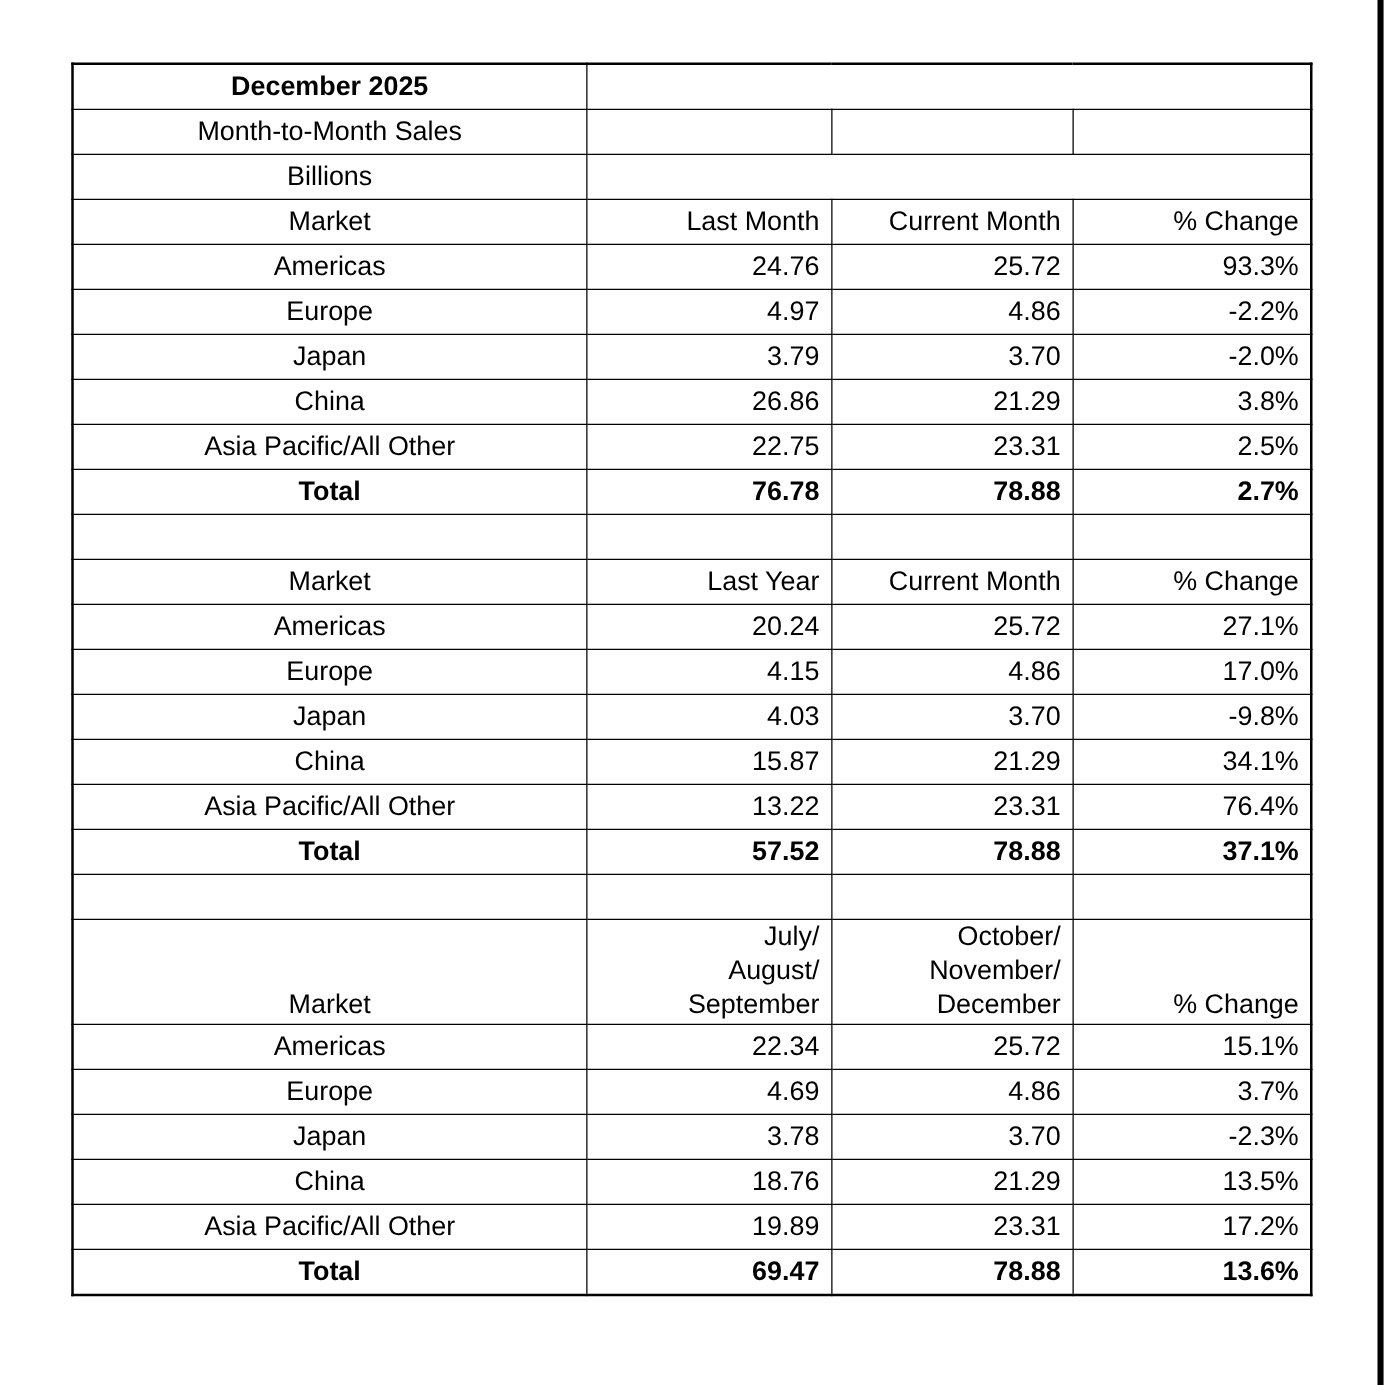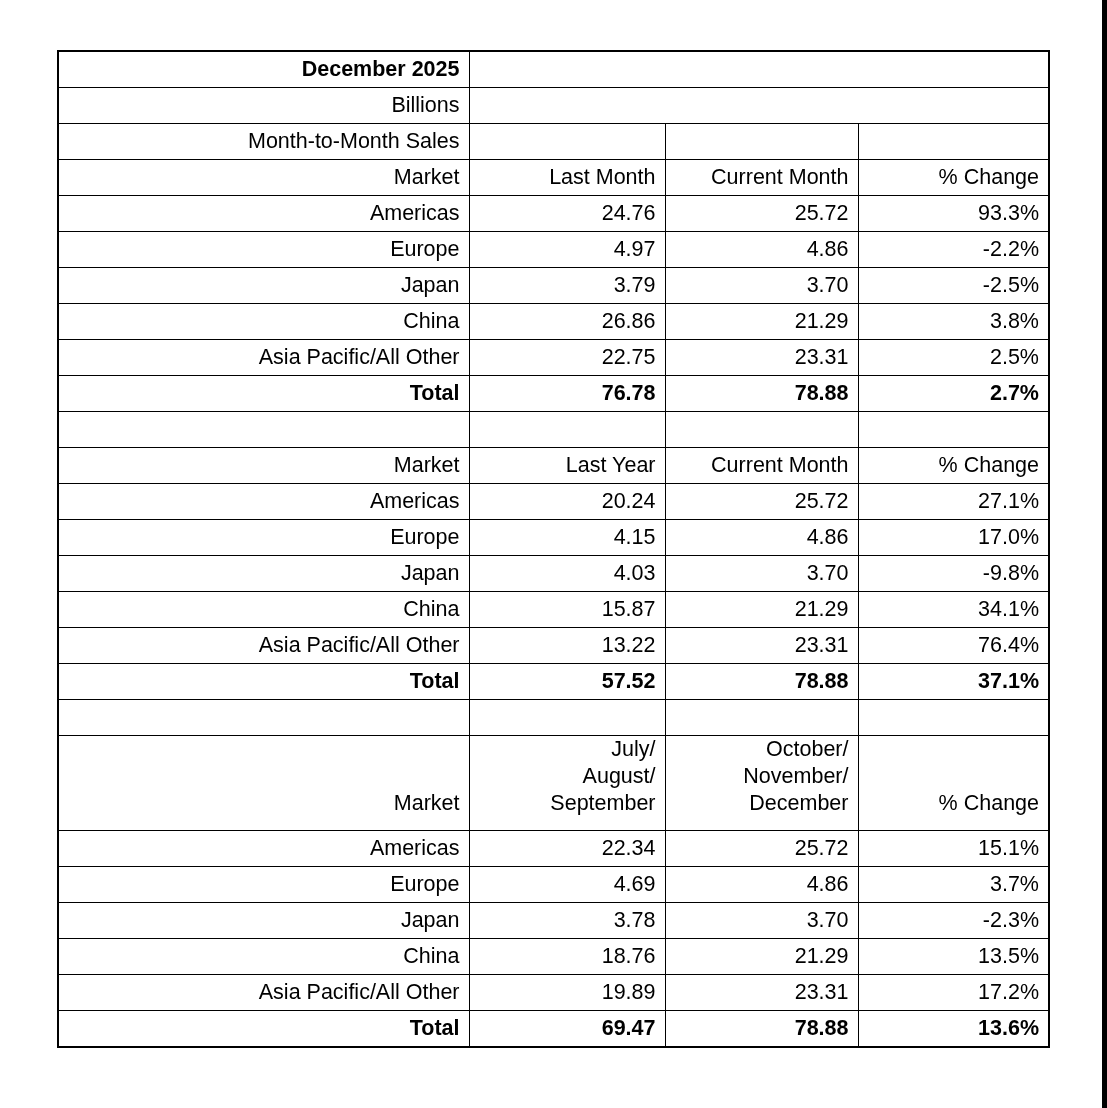--- a/index.html
+++ b/index.html
@@ -43,28 +43,28 @@
   table.sales { border: 2.5px solid #000000; }
   table.sales td {
     border: 1.5px solid #000000;
     height: 35px;
     padding: 0 9px;
     overflow: hidden;
     white-space: nowrap;
     vertical-align: middle;
     background: #ffffff;
   }
-  td.txt { text-align: right; }
+  td.txt { text-align: center; }
   td.num { text-align: right; }
   .bold { font-weight: bold; }
   tr.tall-header td {
     height: 80px;
     vertical-align: bottom;
     white-space: pre-line;
-    padding-bottom: 13px;
+    padding-bottom: 2px;
     line-height: 1.26;
   }
   tr.header-row td { white-space: pre-line; }
 </style>
 </head>
 <body>
 
 <div class="page">
 
   <table class="sales">
@@ -74,29 +74,29 @@
         <col class="c3">
         <col class="c4">
     </colgroup>
 
     <tbody>
         <tr>
       <td class="txt bold">December 2025</td>
       <td class="txt" colspan="3"></td>
     </tr>
     <tr>
+      <td class="txt">Month-to-Month Sales</td>
+      <td></td>
+      <td></td>
+      <td></td>
+    </tr>
+
+    <tr>
       <td class="txt">Billions</td>
       <td class="txt" colspan="3"></td>
-    </tr>
-
-    <tr>
-      <td class="txt">Month-to-Month Sales</td>
-      <td></td>
-      <td></td>
-      <td></td>
     </tr>
     <tr class="header-row">
       <td class="txt">Market</td>
       <td class="num">Last Month</td>
       <td class="num">Current Month</td>
       <td class="num">% Change</td>
     </tr>
     <tr>
       <td class="txt">Americas</td>
       <td class="num">24.76</td>
@@ -106,21 +106,21 @@
     <tr>
       <td class="txt">Europe</td>
       <td class="num">4.97</td>
       <td class="num">4.86</td>
       <td class="num">-2.2%</td>
     </tr>
     <tr>
       <td class="txt">Japan</td>
       <td class="num">3.79</td>
       <td class="num">3.70</td>
-      <td class="num">-2.5%</td>
+      <td class="num">-2.0%</td>
     </tr>
     <tr>
       <td class="txt">China</td>
       <td class="num">26.86</td>
       <td class="num">21.29</td>
       <td class="num">3.8%</td>
     </tr>
     <tr>
       <td class="txt">Asia Pacific/All Other</td>
       <td class="num">22.75</td>

